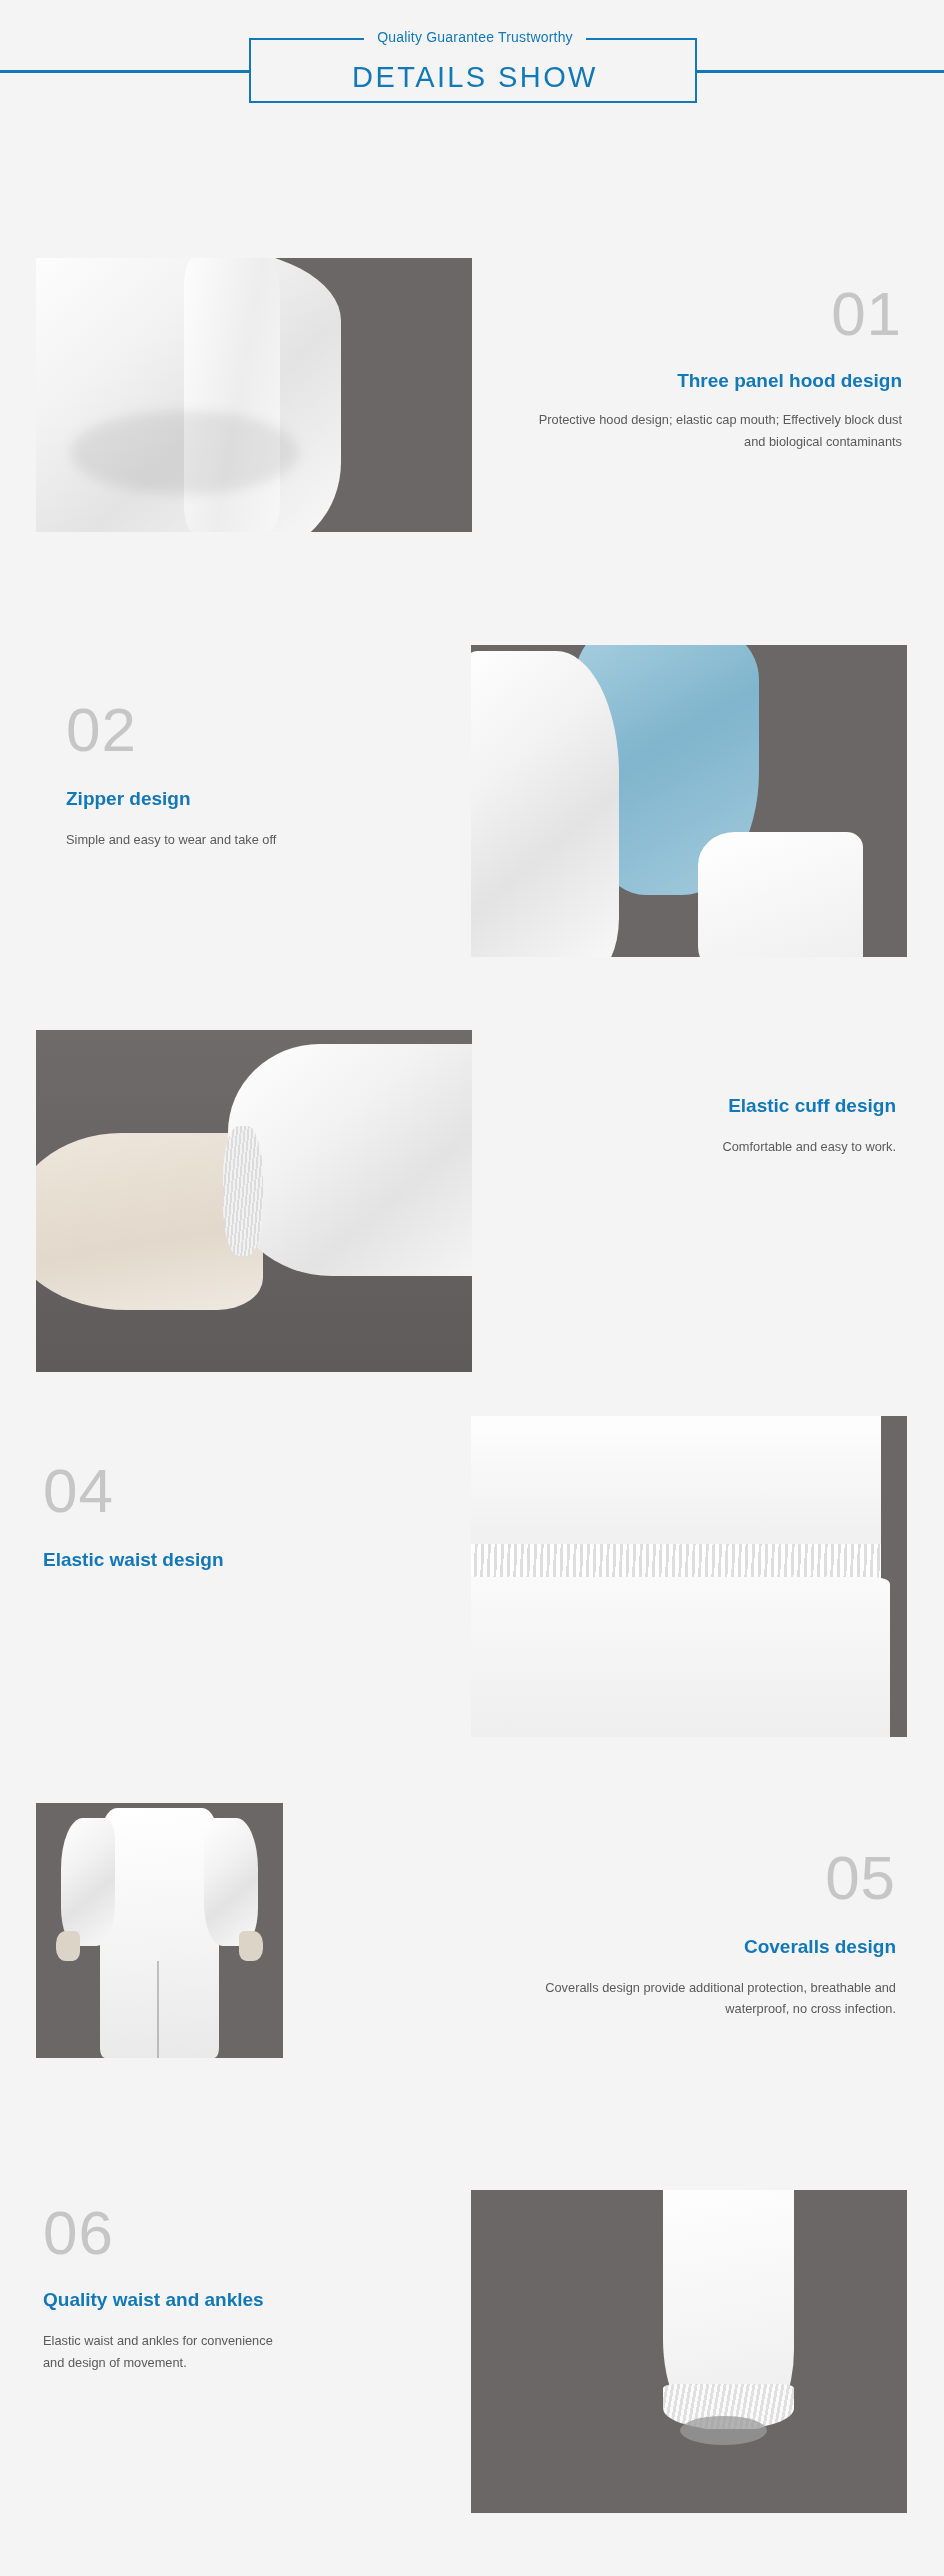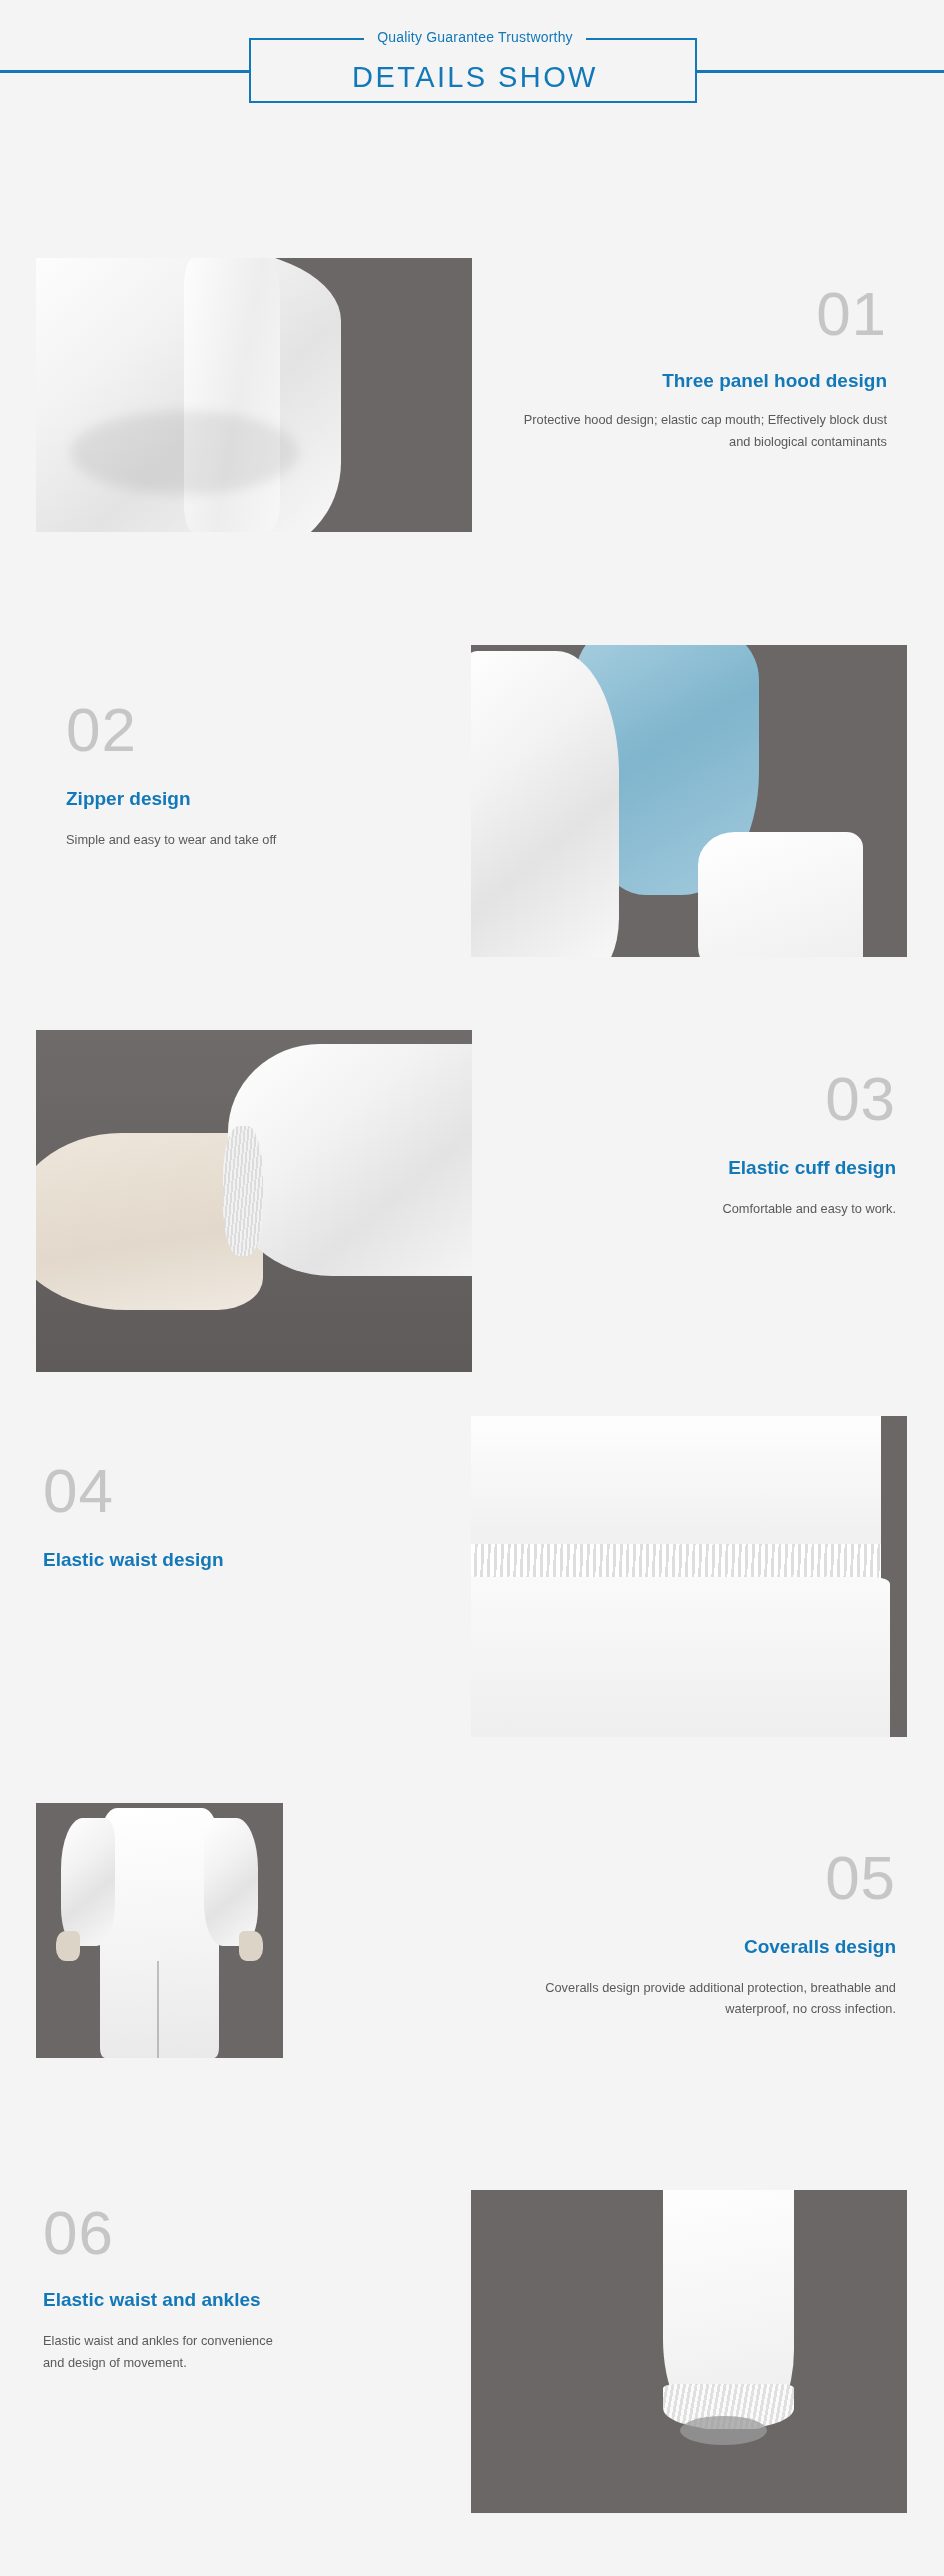--- a/index.html
+++ b/index.html
@@ -102,21 +102,21 @@
 
   <div class="photo" style="left:36px; top:258px; width:436px; height:274px;">
     <div class="bg" style="background:#6b6767;"></div>
     <div class="cloth" style="left:-6%; top:-4%; width:76%; height:112%;
                 border-radius:18% 42% 26% 14%/10% 24% 30% 16%;"></div>
     <div class="cloth" style="left:34%; top:0%; width:22%; height:100%;
                 background:linear-gradient(100deg,#fdfdfd,#ededed 55%,#f7f7f7);
                 border-radius:10% 14% 12% 10%;"></div>
     <div class="softshadow" style="left:8%; top:56%; width:52%; height:30%; border-radius:50%;"></div>
   </div>
-  <div class="txt right" style="left:500px; top:283px; width:387px;">
+  <div class="txt right" style="left:515px; top:283px; width:387px;">
     <div class="num">01</div>
     <div class="hd" style="margin-top:24.6px;">Three panel hood design</div>
     <div class="desc" style="margin-top:17px;">Protective hood design; elastic cap mouth; Effectively block dust and biological contaminants</div>
   </div>
 
   <div class="photo" style="left:471px; top:645px; width:436px; height:312px;">
     <div class="bg" style="background:#6b6767;"></div>
     <div style="position:absolute; left:24%; top:-6%; width:42%; height:86%;
                 background:linear-gradient(150deg,#a9cfe0,#7fb5cd 45%,#a3cadd);
                 border-radius:26% 30% 42% 38%/18% 20% 46% 44%;"></div>
@@ -137,21 +137,20 @@
     <div style="position:absolute; left:-6%; top:30%; width:58%; height:52%;
                 background:linear-gradient(170deg,#efe7dc,#e2d8cb 60%,#efe9e0);
                 border-radius:44% 12% 18% 46%/52% 12% 18% 46%;"></div>
     <div class="cloth" style="left:44%; top:4%; width:70%; height:68%;
                 border-radius:30% 14% 16% 34%/38% 14% 16% 40%;"></div>
     <div style="position:absolute; left:43%; top:28%; width:9%; height:38%;
                 background:repeating-linear-gradient(95deg,#f2f2f2 0 1.9px,#dcdcdc 1.9px 3.8px);
                 border-radius:40%;"></div>
   </div>
   <div class="txt right" style="left:509px; top:1068px; width:387px;">
-    <div class="num">03</div>
     <div class="hd" style="margin-top:26.5px;">Elastic cuff design</div>
     <div class="desc" style="margin-top:19px;">Comfortable and easy to work.</div>
   </div>
 
   <div class="photo" style="left:471px; top:1416px; width:436px; height:321px;">
     <div class="bg" style="background:#6b6767;"></div>
     <div class="cloth" style="left:-2%; top:-4%; width:96%; height:62%;
                 background:linear-gradient(180deg,#ffffff,#f0f0f0 70%,#e6e6e6);
                 border-radius:6% 6% 2% 2%;"></div>
     <div style="position:absolute; left:0%; top:40%; width:94%; height:12%;
@@ -193,18 +192,18 @@
                 background:linear-gradient(170deg,#ffffff,#f5f5f5 60%,#ececec);
                 border-radius:6% 8% 30% 34%;"></div>
     <div style="position:absolute; left:44%; top:60%; width:30%; height:14%;
                 background:repeating-linear-gradient(100deg,#fbfbfb 0 2.8px,#e0e0e0 2.8px 5.7px);
                 border-radius:10% 10% 46% 46%;"></div>
     <div style="position:absolute; left:48%; top:70%; width:20%; height:9%;
                 background:#9b9b9b; border-radius:50%; opacity:.75;"></div>
   </div>
   <div class="txt left" style="left:43px; top:2202px; width:397px;">
     <div class="num">06</div>
-    <div class="hd" style="margin-top:24.6px;">Elastic waist and ankles</div>
+    <div class="hd" style="margin-top:24.6px;">Quality waist and ankles</div>
     <div class="desc" style="margin-top:19px; width:246px;">Elastic waist and ankles for convenience and design of movement.</div>
   </div>
 
 </div>
 
 
 </body></html>

